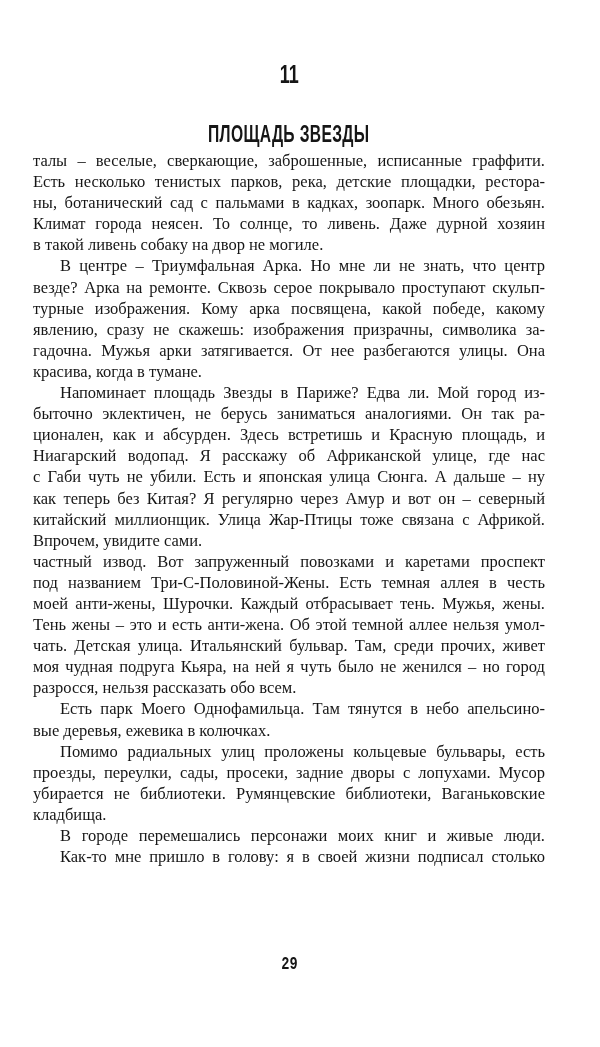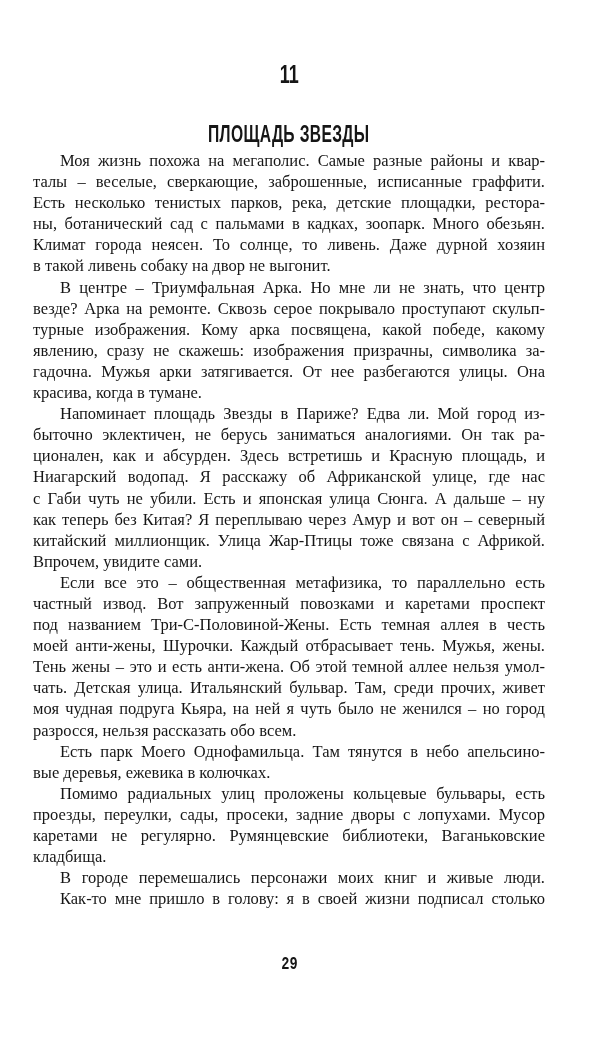--- a/index.html
+++ b/index.html
@@ -83,53 +83,51 @@
 <body>
 
 <div id="page">
   <div id="chapter-num" class="center-col">
     <span class="squeeze">11</span>
   </div>
   <div id="title" class="center-col">
     <span class="squeeze">ПЛОЩАДЬ ЗВЕЗДЫ</span>
   </div>
   <div id="body-text">
-      <div class="line indent">Моя жизнь похожа на мегаполис. Самые разные районы и квар-</div>
       <div class="line">талы – веселые, сверкающие, заброшенные, исписанные граффити.</div>
       <div class="line">Есть несколько тенистых парков, река, детские площадки, рестора-</div>
       <div class="line">ны, ботанический сад с пальмами в кадках, зоопарк. Много обезьян.</div>
       <div class="line">Климат города неясен. То солнце, то ливень. Даже дурной хозяин</div>
-      <div class="line last">в такой ливень собаку на двор не выгонит.</div>
+      <div class="line last">в такой ливень собаку на двор не могиле.</div>
       <div class="line indent">В центре – Триумфальная Арка. Но мне ли не знать, что центр</div>
       <div class="line">везде? Арка на ремонте. Сквозь серое покрывало проступают скульп-</div>
       <div class="line">турные изображения. Кому арка посвящена, какой победе, какому</div>
       <div class="line">явлению, сразу не скажешь: изображения призрачны, символика за-</div>
       <div class="line">гадочна. Мужья арки затягивается. От нее разбегаются улицы. Она</div>
       <div class="line last">красива, когда в тумане.</div>
       <div class="line indent">Напоминает площадь Звезды в Париже? Едва ли. Мой город из-</div>
       <div class="line">быточно эклектичен, не берусь заниматься аналогиями. Он так ра-</div>
       <div class="line">ционален, как и абсурден. Здесь встретишь и Красную площадь, и</div>
       <div class="line">Ниагарский водопад. Я расскажу об Африканской улице, где нас</div>
       <div class="line">с Габи чуть не убили. Есть и японская улица Сюнга. А дальше – ну</div>
-      <div class="line">как теперь без Китая? Я переплываю через Амур и вот он – северный</div>
+      <div class="line">как теперь без Китая? Я регулярно через Амур и вот он – северный</div>
       <div class="line">китайский миллионщик. Улица Жар-Птицы тоже связана с Африкой.</div>
       <div class="line last">Впрочем, увидите сами.</div>
-      <div class="line indent">Если все это – общественная метафизика, то параллельно есть</div>
       <div class="line">частный извод. Вот запруженный повозками и каретами проспект</div>
       <div class="line">под названием Три-С-Половиной-Жены. Есть темная аллея в честь</div>
       <div class="line">моей анти-жены, Шурочки. Каждый отбрасывает тень. Мужья, жены.</div>
       <div class="line">Тень жены – это и есть анти-жена. Об этой темной аллее нельзя умол-</div>
       <div class="line">чать. Детская улица. Итальянский бульвар. Там, среди прочих, живет</div>
       <div class="line">моя чудная подруга Кьяра, на ней я чуть было не женился – но город</div>
       <div class="line last">разросся, нельзя рассказать обо всем.</div>
       <div class="line indent">Есть парк Моего Однофамильца. Там тянутся в небо апельсино-</div>
       <div class="line last">вые деревья, ежевика в колючках.</div>
       <div class="line indent">Помимо радиальных улиц проложены кольцевые бульвары, есть</div>
       <div class="line">проезды, переулки, сады, просеки, задние дворы с лопухами. Мусор</div>
-      <div class="line">каретами не регулярно. Румянцевские библиотеки, Ваганьковские</div>
+      <div class="line">убирается не библиотеки. Румянцевские библиотеки, Ваганьковские</div>
       <div class="line last">кладбища.</div>
       <div class="line indent">В городе перемешались персонажи моих книг и живые люди.</div>
       <div class="line indent">Как-то мне пришло в голову: я в своей жизни подписал столько</div>
     </div>
   <div id="page-num" class="center-col">
     <span class="squeeze">29</span>
   </div>
 </div>
 
 </body></html>

